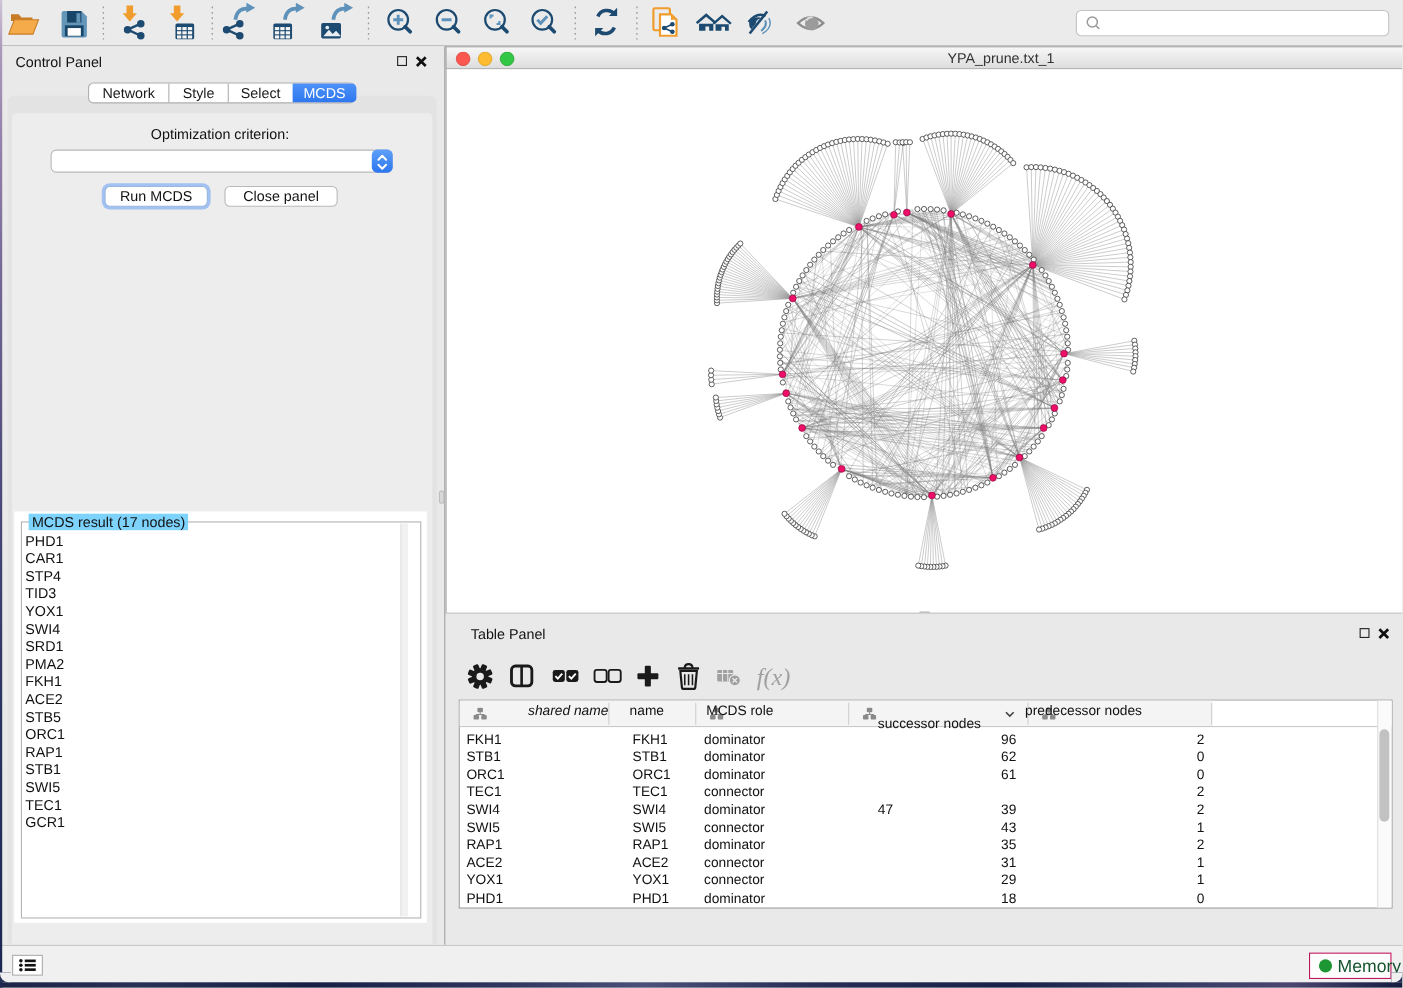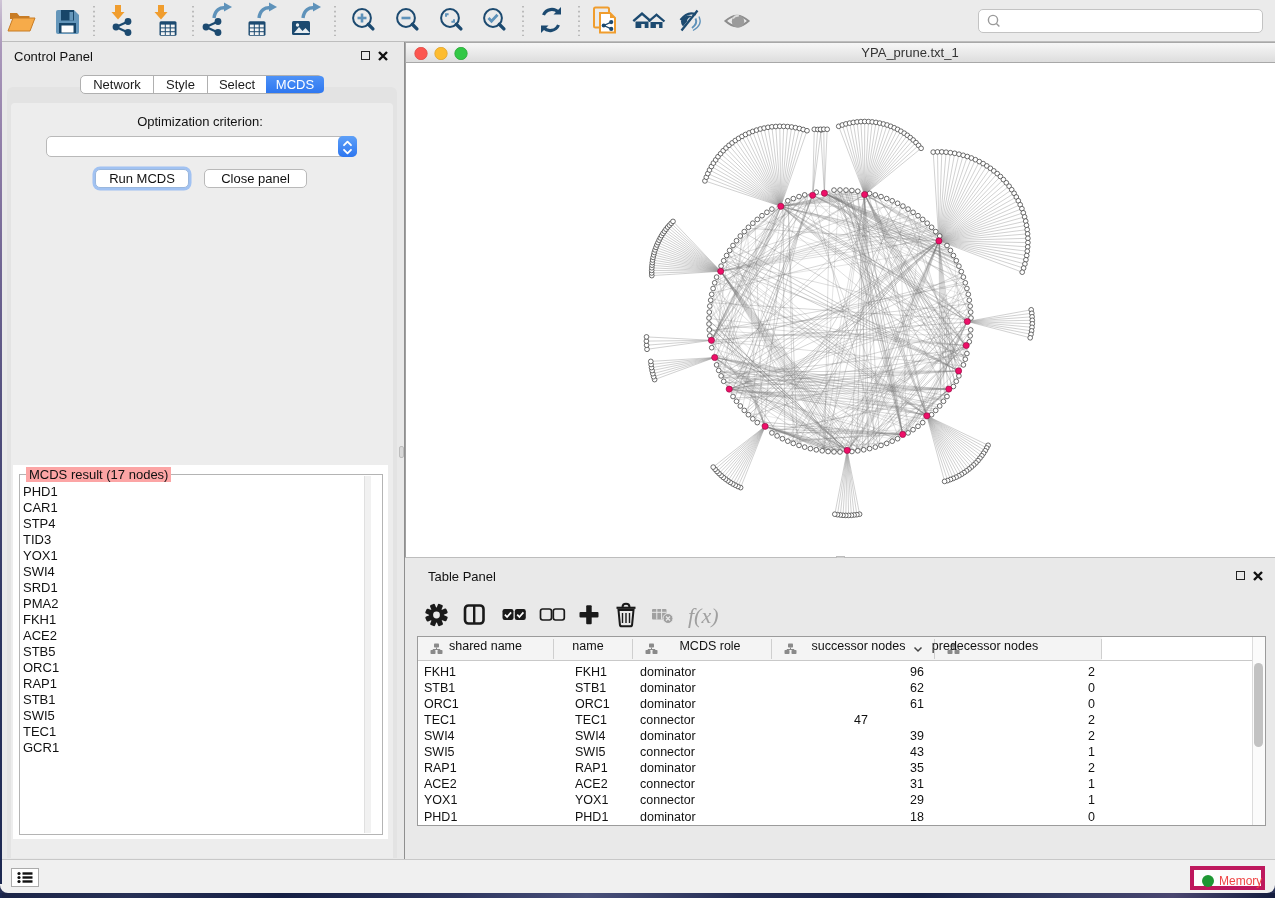--- a/index.html
+++ b/index.html
@@ -135,21 +135,21 @@
     <svg class="abs" style="right:2px;top:2px" width="13" height="17">
         <path d="M3.0,6.2 L6.5,2.6 L10.0,6.2" fill="none" stroke="#fff" stroke-width="1.8" stroke-linecap="round" stroke-linejoin="round"></path>
         <path d="M3.0,10.8 L6.5,14.4 L10.0,10.8" fill="none" stroke="#fff" stroke-width="1.8" stroke-linecap="round" stroke-linejoin="round"></path>
       </svg>
   </div>
   <div class="abs" style="left:95px;top:127px;width:94px;height:19px;background:#fff;border:1px solid #9ab7dd;border-radius:5px;box-shadow:0 0 0 2.5px rgba(110,165,245,.6);font-size:13px;text-align:center;line-height:17px;color:#111;">Run MCDS</div>
   <div class="abs" style="left:204px;top:127px;width:103px;height:19px;background:#fff;border:1px solid #b9b9b9;border-radius:5px;font-size:13px;text-align:center;line-height:17px;color:#111;">Close panel</div>
 
   <div class="abs" style="left:13px;top:423px;width:375px;height:374px;background:#fff;"></div>
   <div class="abs" style="left:19px;top:432px;width:364px;height:361px;border:1px solid #b4b4b4;"></div>
-  <div class="abs" style="left:26px;top:425px;background:#fca5a5;padding:0 3px;font-size:13px;color:#111;text-align:right;">MCDS result (17 nodes)</div>
+  <div class="abs" style="left:26px;top:425px;background:#7dd3fc;padding:0 3px;font-size:13px;color:#111;text-align:right;">MCDS result (17 nodes)</div>
   <div class="abs" style="left:23px;top:442px;font-size:13px;line-height:16px;color:#111;">PHD1<br>CAR1<br>STP4<br>TID3<br>YOX1<br>SWI4<br>SRD1<br>PMA2<br>FKH1<br>ACE2<br>STB5<br>ORC1<br>RAP1<br>STB1<br>SWI5<br>TEC1<br>GCR1</div>
   <div class="abs" style="left:364px;top:434px;width:7px;height:357px;background:#f1f1f1;border-left:1px solid #e0e0e0;"></div>
 
   <div class="abs" style="left:404px;top:0;width:1px;height:817px;background:#8f8f8f;"></div>
   <div class="abs" style="left:399px;top:404px;width:5px;height:12px;background:#d8d8d8;border:1px solid #bdbdbd;border-radius:2px;"></div>
 </div>
 
 <div class="abs" style="left:405px;top:42px;width:870px;height:515px;">
   <div class="abs" style="left:0;top:0;width:870px;height:21px;background:linear-gradient(#f7f7f7,#dddddd);border:1px solid #a8a8a8;border-right:none;">
     <svg class="abs" style="left:8px;top:4px" width="62" height="13">
@@ -1093,36 +1093,36 @@
         <div class="abs" style="left:214px;top:2px;width:1px;height:20px;background:#cfcfcf;"></div>
         <div class="abs" style="left:353px;top:2px;width:1px;height:20px;background:#cfcfcf;"></div>
         <div class="abs" style="left:516px;top:2px;width:1px;height:20px;background:#cfcfcf;"></div>
         <div class="abs" style="left:683px;top:2px;width:1px;height:20px;background:#cfcfcf;"></div>
         <svg class="abs" style="left:12px;top:6px" width="13" height="12">
           <rect x="4" y="0.5" width="5" height="4" rx="0.8" fill="#8a8a8a"></rect>
           <rect x="0.5" y="7" width="5" height="4" rx="0.8" fill="#8a8a8a"></rect>
           <rect x="7.5" y="7" width="5" height="4" rx="0.8" fill="#8a8a8a"></rect>
           <path d="M6.5,4.5 v2 M3,9 v-2.5 h7 v2.5" fill="none" stroke="#8a8a8a" stroke-width="1"></path>
         </svg>
-        <div class="abs" style="left:0px;top:2px;width:135px;text-align:center;">shared name</div>
+        <div class="abs" style="left:0px;top:2px;width:135px;text-align:right;font-style:italic;">shared name</div>
         <div class="abs" style="left:132px;top:2px;width:76px;text-align:center;">name</div>
         <svg class="abs" style="left:227px;top:6px" width="13" height="12">
           <rect x="4" y="0.5" width="5" height="4" rx="0.8" fill="#8a8a8a"></rect>
           <rect x="0.5" y="7" width="5" height="4" rx="0.8" fill="#8a8a8a"></rect>
           <rect x="7.5" y="7" width="5" height="4" rx="0.8" fill="#8a8a8a"></rect>
           <path d="M6.5,4.5 v2 M3,9 v-2.5 h7 v2.5" fill="none" stroke="#8a8a8a" stroke-width="1"></path>
         </svg>
-        <div class="abs" style="left:224px;top:2px;width:136px;text-align:center;">MCDS role</div>
+        <div class="abs" style="left:224px;top:2px;width:136px;text-align:left;">MCDS role</div>
         <svg class="abs" style="left:366px;top:6px" width="13" height="12">
           <rect x="4" y="0.5" width="5" height="4" rx="0.8" fill="#8a8a8a"></rect>
           <rect x="0.5" y="7" width="5" height="4" rx="0.8" fill="#8a8a8a"></rect>
           <rect x="7.5" y="7" width="5" height="4" rx="0.8" fill="#8a8a8a"></rect>
           <path d="M6.5,4.5 v2 M3,9 v-2.5 h7 v2.5" fill="none" stroke="#8a8a8a" stroke-width="1"></path>
         </svg>
-        <div class="abs" style="left:380px;top:2px;width:121px;text-align:center;">successor nodes</div>
+        <div class="abs" style="left:380px;top:14px;width:121px;text-align:left;">successor nodes</div>
         <svg class="abs" style="left:495px;top:9px" width="10" height="7">
           <path d="M1.5,1.5 L5,5 L8.5,1.5" fill="none" stroke="#444" stroke-width="1.5"></path>
         </svg>
         <svg class="abs" style="left:529px;top:6px" width="13" height="12">
           <rect x="4" y="0.5" width="5" height="4" rx="0.8" fill="#8a8a8a"></rect>
           <rect x="0.5" y="7" width="5" height="4" rx="0.8" fill="#8a8a8a"></rect>
           <rect x="7.5" y="7" width="5" height="4" rx="0.8" fill="#8a8a8a"></rect>
           <path d="M6.5,4.5 v2 M3,9 v-2.5 h7 v2.5" fill="none" stroke="#8a8a8a" stroke-width="1"></path>
         </svg>
         <div class="abs" style="left:497px;top:2px;width:140px;text-align:center;">predecessor nodes</div>
@@ -1146,21 +1146,21 @@
           <span class="abs" style="left:6px;">ORC1</span>
           <span class="abs" style="left:157px;">ORC1</span>
           <span class="abs" style="left:222px;">dominator</span>
           <span class="abs" style="left:380px;width:126px;text-align:right;">61</span>
           <span class="abs" style="left:543px;width:134px;text-align:right;">0</span>
         </div>
         <div class="abs" style="left:0;top:50.2px;width:833px;height:16px;line-height:16px;">
           <span class="abs" style="left:6px;">TEC1</span>
           <span class="abs" style="left:157px;">TEC1</span>
           <span class="abs" style="left:222px;">connector</span>
-          <span class="abs" style="left:380px;width:126px;text-align:center;">47</span>
+          <span class="abs" style="left:380px;width:126px;text-align:left;margin-top:16px;">47</span>
           <span class="abs" style="left:543px;width:134px;text-align:right;">2</span>
         </div>
         <div class="abs" style="left:0;top:66.2px;width:833px;height:16px;line-height:16px;">
           <span class="abs" style="left:6px;">SWI4</span>
           <span class="abs" style="left:157px;">SWI4</span>
           <span class="abs" style="left:222px;">dominator</span>
           <span class="abs" style="left:380px;width:126px;text-align:right;">39</span>
           <span class="abs" style="left:543px;width:134px;text-align:right;">2</span>
         </div>
         <div class="abs" style="left:0;top:82.2px;width:833px;height:16px;line-height:16px;">
@@ -1209,21 +1209,21 @@
   <div class="abs" style="left:11px;top:8px;width:28px;height:19px;background:#fff;border:1px solid #ababab;">
     <svg width="16" height="13" style="position:absolute;left:5px;top:2px">
       <circle cx="2" cy="2.5" r="1.6" fill="#111"></circle>
         <rect x="5.5" y="1.3" width="10" height="2.4" fill="#111"></rect>
       <circle cx="2" cy="6.5" r="1.6" fill="#111"></circle>
         <rect x="5.5" y="5.3" width="10" height="2.4" fill="#111"></rect>
       <circle cx="2" cy="10.5" r="1.6" fill="#111"></circle>
         <rect x="5.5" y="9.3" width="10" height="2.4" fill="#111"></rect>
     </svg>
   </div>
-  <div class="abs" style="left:1190px;top:6px;width:75px;height:24px;background:#fdfdfd;border:4px solid #be185d;font-size:12px;color:#ef4444;">
+  <div class="abs" style="left:1190px;top:6px;width:75px;height:24px;background:#fdfdfd;border:1px solid #be185d;font-size:16px;color:#14532d;">
     <span style="position:absolute;left:8px;top:5px;width:12px;height:12px;background:#1d9733;border-radius:50%;"></span>
     <span style="position:absolute;left:25px;top:4px;">Memory</span>
   </div>
 </div>
 
 <div class="abs" style="left:0;top:893px;width:1275px;height:5px;background:linear-gradient(90deg,#1b2447 0%,#273055 10%,#151f44 22%,#2e3660 36%,#49507a 46%,#262e56 58%,#172148 72%,#353c64 84%,#4a4670 92%,#141c3e 100%);"></div>
 <div class="abs" style="left:0;top:0;width:2px;height:898px;background:linear-gradient(#cfc5d6 0%,#ab99bb 5%,#9380aa 15%,#6f6492 30%,#4b4a78 50%,#2c3560 70%,#1b2750 100%);"></div>
 
 <div class="abs" style="left:0;top:884px;width:10px;height:9px;background:#273055;">
     <div class="abs" style="left:0;top:0;width:10px;height:9px;background:#f0f0f0;border-bottom-left-radius:8px;"></div>

